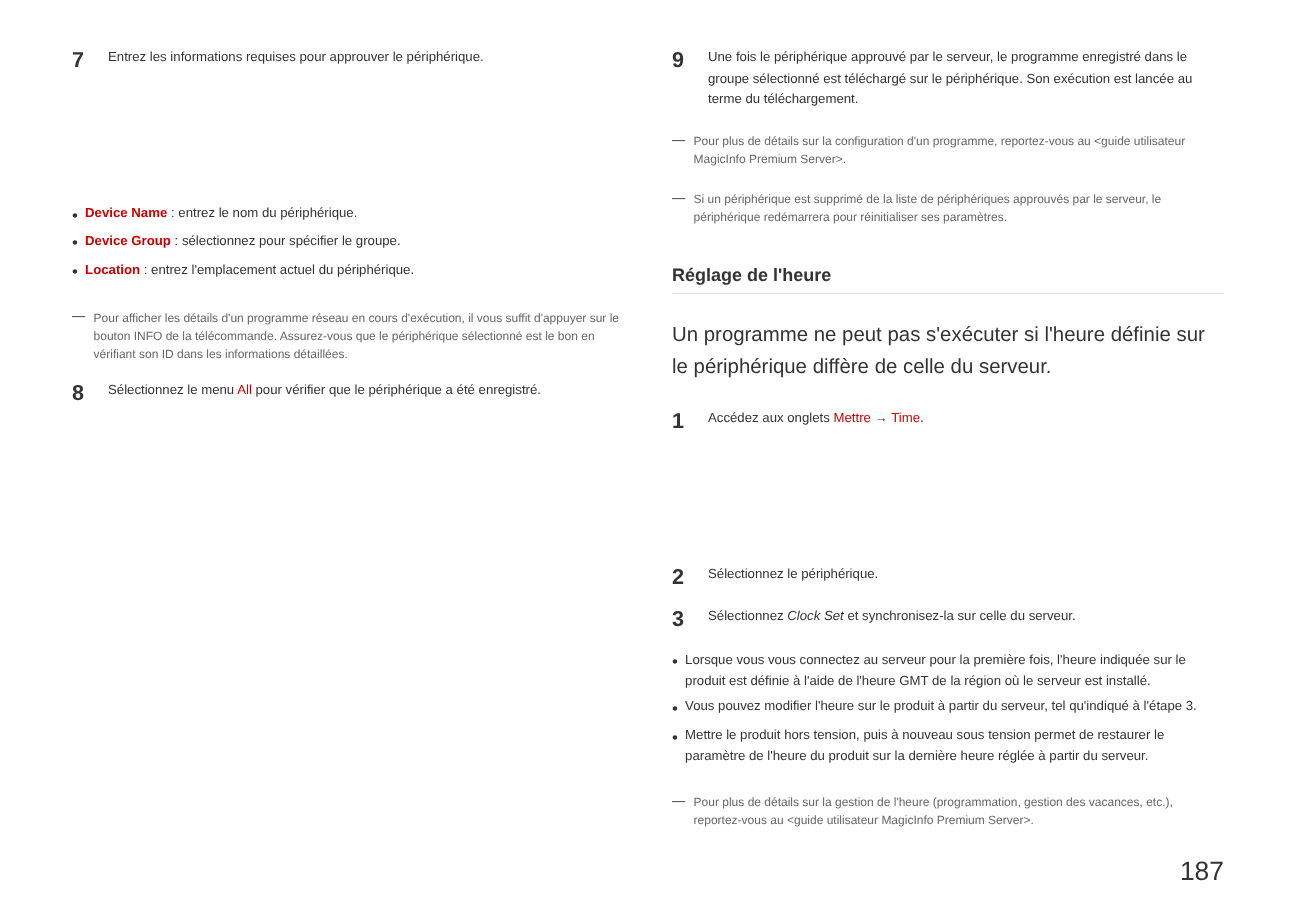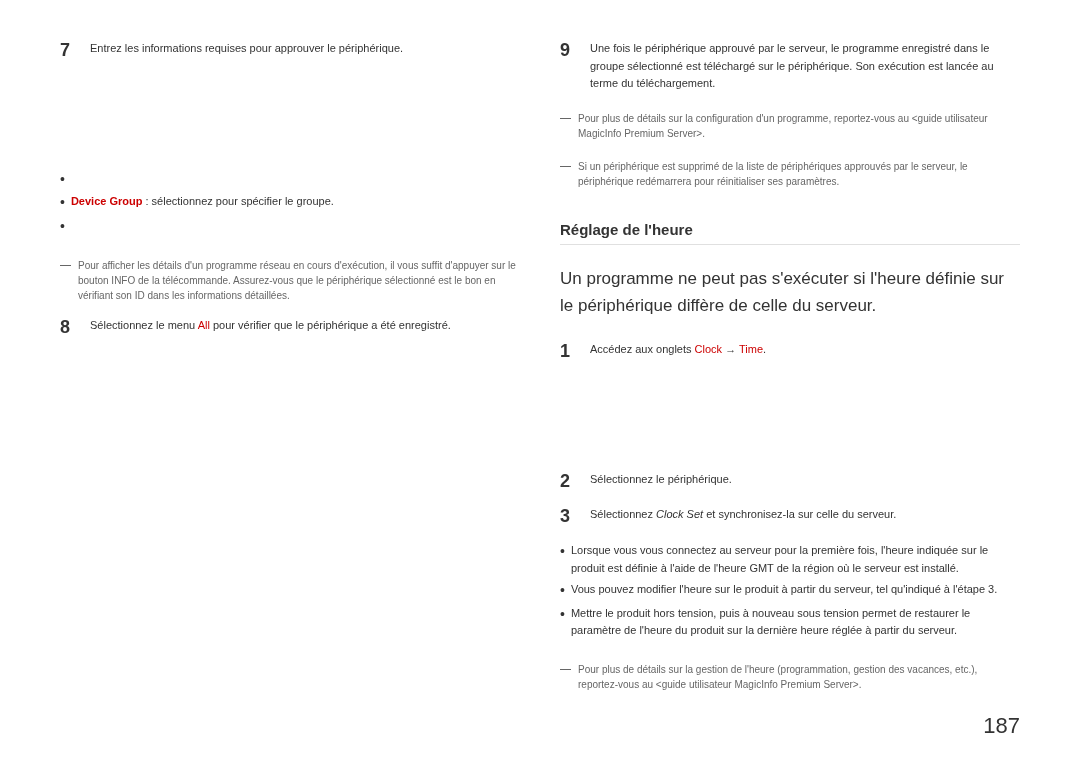--- a/index.html
+++ b/index.html
@@ -137,29 +137,35 @@
     <div class="step-block">
       <span class="step-number">7</span>
       <span class="step-content">Entrez les informations requises pour approuver le périphérique.</span>
     </div>
 
     <div class="spacer" style="height:80px;"></div>
 
     <ul class="bullet-list">
       <li>
         <span class="bullet-dot">•</span>
+        <span>
+          <span class="bold-label">Device Name</span><span> : entrez le nom du périphérique.</span>
+        </span>
       </li>
       <li>
         <span class="bullet-dot">•</span>
         <span>
           <span class="bold-label">Device Group</span><span> : sélectionnez       pour spécifier le groupe.</span>
         </span>
       </li>
       <li>
         <span class="bullet-dot">•</span>
+        <span>
+          <span class="bold-label">Location</span><span> : entrez l'emplacement actuel du périphérique.</span>
+        </span>
       </li>
     </ul>
 
     <div class="note-block">
       <span class="note-dash">—</span>
       <span class="note-text">Pour afficher les détails d'un programme réseau en cours d'exécution, il vous suffit d'appuyer sur le bouton INFO de la télécommande. Assurez-vous que le périphérique sélectionné est le bon en vérifiant son ID dans les informations détaillées.</span>
     </div>
 
     <div class="step-block">
       <span class="step-number">8</span>
@@ -188,21 +194,21 @@
       <span class="note-text">Si un périphérique est supprimé de la liste de périphériques approuvés par le serveur, le périphérique redémarrera pour réinitialiser ses paramètres.</span>
     </div>
 
     <div class="section-title">Réglage de l'heure</div>
     <p class="section-subtitle">Un programme ne peut pas s'exécuter si l'heure définie sur le périphérique diffère de celle du serveur.</p>
 
     <div class="step-block">
       <span class="step-number">1</span>
       <span class="step-content">
         <span>Accédez aux onglets</span>
-        <span class="highlight-red">Clock</span>
+        <span class="highlight-red">Mettre</span>
         <span> → </span>
         <span class="highlight-red">Time</span><span>.</span>
       </span>
     </div>
 
     <div style="height:80px;"></div>
 
     <div class="step-block">
       <span class="step-number">2</span>
       <span class="step-content">Sélectionnez le périphérique.</span>

